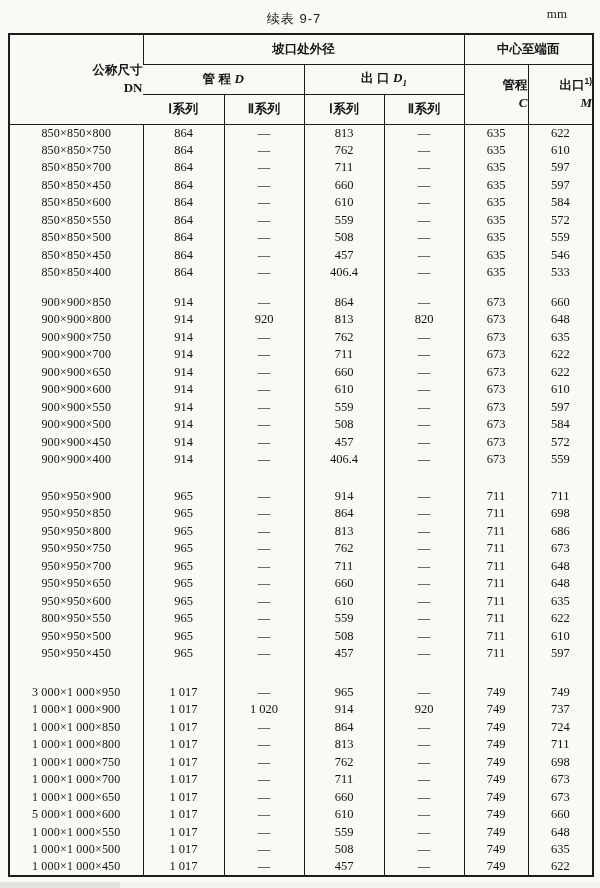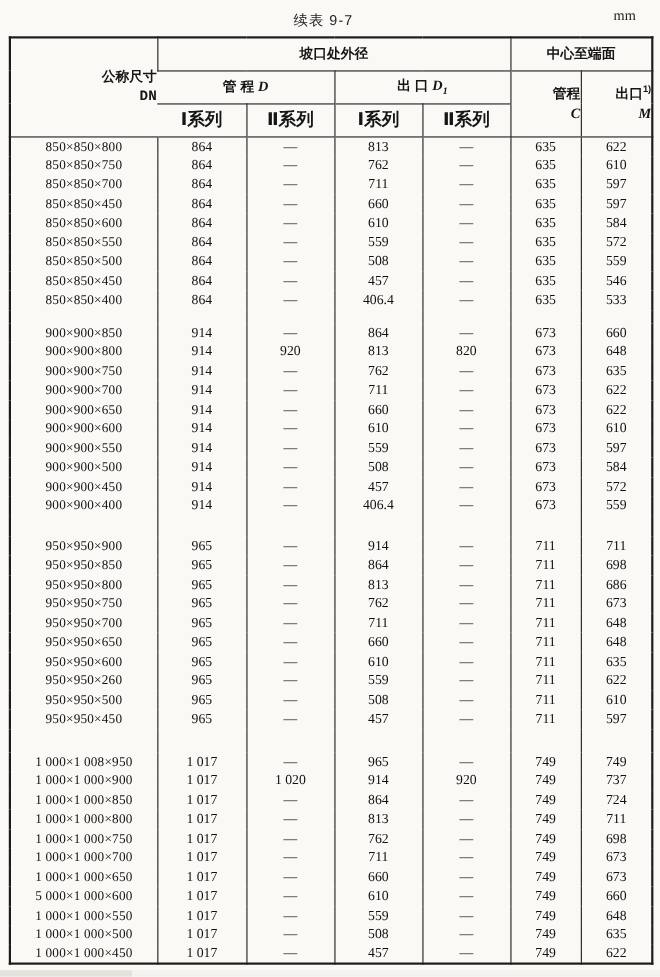--- a/index.html
+++ b/index.html
@@ -18,21 +18,21 @@
     background:linear-gradient(to right,#c9c6c0 0 120px, #eceae5 120px 100%);
     opacity:.45;
   }
 
   .titlebar { position:absolute; top:6px; left:8px; width:584px; height:24px; }
   .title {
     position:absolute; left:0; right:12px; top:4px; text-align:center;
     font-size:13px; letter-spacing:1px; color:#222;
   }
   .unit {
-    position:absolute; right:14px; top:0; font-size:13px;
+    position:absolute; right:25px; top:0; font-size:13px;
     font-family:"Liberation Serif","DejaVu Serif",serif; color:#222;
   }
 
   table.spec {
     position:absolute; left:8px; top:33px; width:584px;
     border-collapse:collapse; table-layout:fixed;
     border:2px solid #1c1c1c;
     background:#faf9f5;
   }
   col.c-dn   { width:134px; }
@@ -45,21 +45,21 @@
 
   th, td { padding:0; text-align:center; vertical-align:middle; }
 
   
   th + th, td + td { border-left:1.5px solid #1c1c1c; }
 
   
   thead th { border-bottom:1.5px solid #1c1c1c; font-weight:bold; }
   thead tr th { height:30px; font-size:12.5px; }
   thead .two-line { line-height:1.35; font-size:12.5px;text-align:right; }
-  thead .sub-label { font-size:16px; }
+  thead .sub-label { font-size:13px;font-family:Liberation Mono, monospace; }
 
   .var {
     font-family:"Liberation Serif","DejaVu Serif",serif;
     font-style:italic; font-weight:bold; font-size:13px;
   }
   thead sub { font-size:9px; font-style:italic;
     font-family:"Liberation Serif","DejaVu Serif",serif; }
   thead sup { font-size:8.5px; font-weight:bold; vertical-align:super; }
 
   tbody td {
@@ -92,21 +92,21 @@
         <col class="c-ds2">
       <col class="c-d1s1">
         <col class="c-d1s2">
         <col class="c-c">
         <col class="c-m">
     </colgroup>
     <thead>
       <tr>
         <th rowspan="3" class="two-line">
           <div>公称尺寸</div>
-          <div class="var" style="font-style:normal;font-family:Liberation Mono, monospace;">DN</div>
+          <div class="var" style="font-style:normal;">DN</div>
         </th>
         <th colspan="4">坡口处外径</th>
         <th colspan="2">中心至端面</th>
       </tr>
       <tr>
         <th colspan="2">
           <span>管 程</span>
           <span class="var">D</span>
         </th>
         <th colspan="2">
@@ -376,21 +376,21 @@
         <tr>
           <td class="col-dn">950×950×600</td>
           <td class="col-d_s1">965</td>
           <td class="col-d_s2">—</td>
           <td class="col-d1_s1">610</td>
           <td class="col-d1_s2">—</td>
           <td class="col-c">711</td>
           <td class="col-m">635</td>
         </tr>
         <tr>
-          <td class="col-dn">950×950×260</td>
+          <td class="col-dn">800×950×550</td>
           <td class="col-d_s1">965</td>
           <td class="col-d_s2">—</td>
           <td class="col-d1_s1">559</td>
           <td class="col-d1_s2">—</td>
           <td class="col-c">711</td>
           <td class="col-m">622</td>
         </tr>
         <tr>
           <td class="col-dn">950×950×500</td>
           <td class="col-d_s1">965</td>
@@ -412,21 +412,21 @@
         <tr class="gap g3">
           <td class="col-dn"></td>
           <td class="col-d_s1"></td>
           <td class="col-d_s2"></td>
           <td class="col-d1_s1"></td>
           <td class="col-d1_s2"></td>
           <td class="col-c"></td>
           <td class="col-m"></td>
         </tr>
         <tr>
-          <td class="col-dn">1 000×1 008×950</td>
+          <td class="col-dn">3 000×1 000×950</td>
           <td class="col-d_s1">1 017</td>
           <td class="col-d_s2">—</td>
           <td class="col-d1_s1">965</td>
           <td class="col-d1_s2">—</td>
           <td class="col-c">749</td>
           <td class="col-m">749</td>
         </tr>
         <tr>
           <td class="col-dn">1 000×1 000×900</td>
           <td class="col-d_s1">1 017</td>

